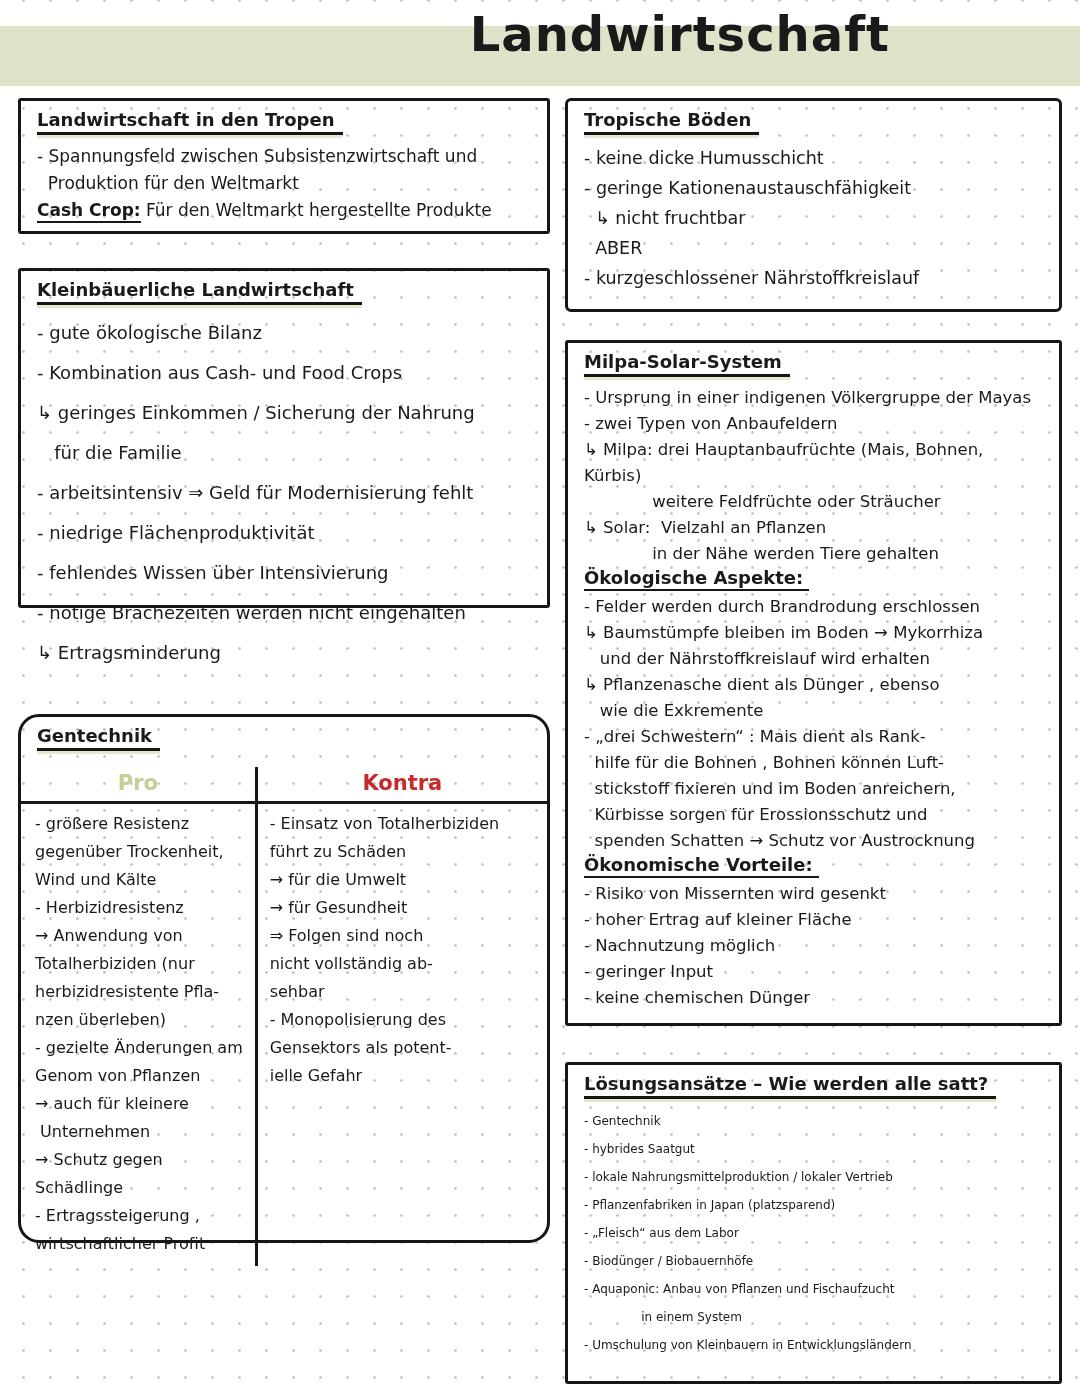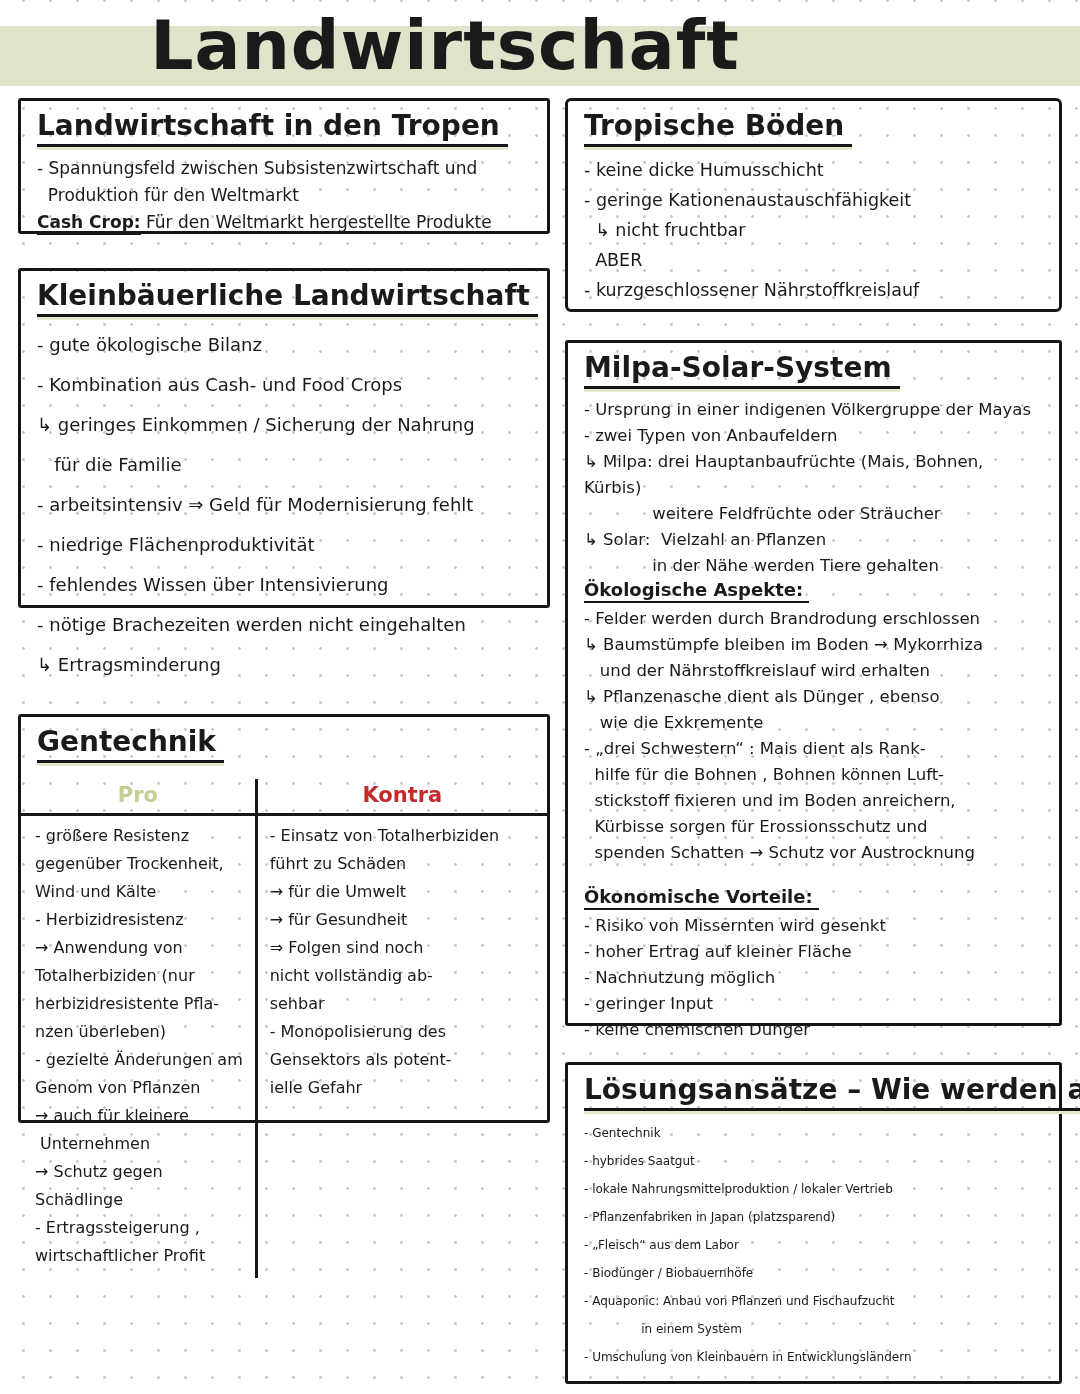--- a/index.html
+++ b/index.html
@@ -13,38 +13,38 @@
     background-size:27px 27px;
     background-position:10px 14px;
     overflow:hidden;
   }
   .band {
     position:absolute; left:0; top:26px; width:1080px; height:60px;
     background:var(--band,#dee4c9);
   }
   .page-title {
     position:absolute; top:6px; left:0; width:890px;
-    text-align:center; font-size:68px; font-weight:bold; letter-spacing:1px;
+    text-align:right; font-size:48px; font-weight:bold; letter-spacing:1px;
   }
   .box {
     position:absolute;
     border:3px solid #161616;
     border-radius:3px;
     padding:8px 16px 6px 16px;
   }
   #box-tropen        { left:18px;  top:98px;   width:532px; height:136px; }
   #box-kleinbauern   { left:18px;  top:268px;  width:532px; height:340px; }
-  #box-gentechnik    { left:18px;  top:714px;  width:532px; height:409px; padding-bottom:4px; }
+  #box-gentechnik    { left:18px;  top:714px;  width:532px; height:529px; padding-bottom:4px;border-radius:21px; }
   #box-boeden        { left:565px; top:98px;   width:497px; height:214px;border-radius:6px; }
   #box-milpa         { left:565px; top:340px;  width:497px; height:686px; }
   #box-loesungen     { left:565px; top:1062px; width:497px; height:322px; }
 
   .h1 {
     display:inline-block;
-    font-size:28px; font-weight:bold;
+    font-size:18px; font-weight:bold;
     padding:0 8px 2px 0;
     border-bottom:3px solid #161616;
     box-shadow:0 3px 0 var(--highlight,#e3e9cd);
     margin-bottom:8px;
     white-space:pre;
   }
   .h2 {
     display:inline-block;
     font-size:18px; font-weight:bold;
     padding:0 6px 1px 0;
@@ -53,21 +53,21 @@
   }
   .line { white-space:pre-wrap; }
 
   #box-tropen .line       { font-size:17px; line-height:27px; }
   .cashcrop               { font-size:17px; line-height:27px; white-space:pre-wrap; }
   .cashcrop .cc-label     { font-weight:bold; border-bottom:2.5px solid #161616; padding-bottom:1px;margin-top:37px; }
 
   #box-kleinbauern .line  { font-size:18px; line-height:40px; }
   #box-boeden .line       { font-size:17.5px; line-height:30px; }
   #box-milpa .line        { font-size:16.5px; line-height:26px; }
-  #box-milpa .h2.gap      { margin-top:20px; }
+  #box-milpa .h2.gap      { margin-top:0; }
   #box-loesungen .line    { font-size:12px; line-height:28px; }
 
   
   .pk-head {
     display:flex;
     margin:8px -16px 0 -16px;
     border-bottom:3px solid #161616;
   }
   .pk-cell { text-align:center; font-size:21px; font-weight:bold; padding:4px 0 6px 0; }
   .pk-cell.pro    { width:45%; border-right:3px solid #161616; color:var(--pro,#c3cf96); }

